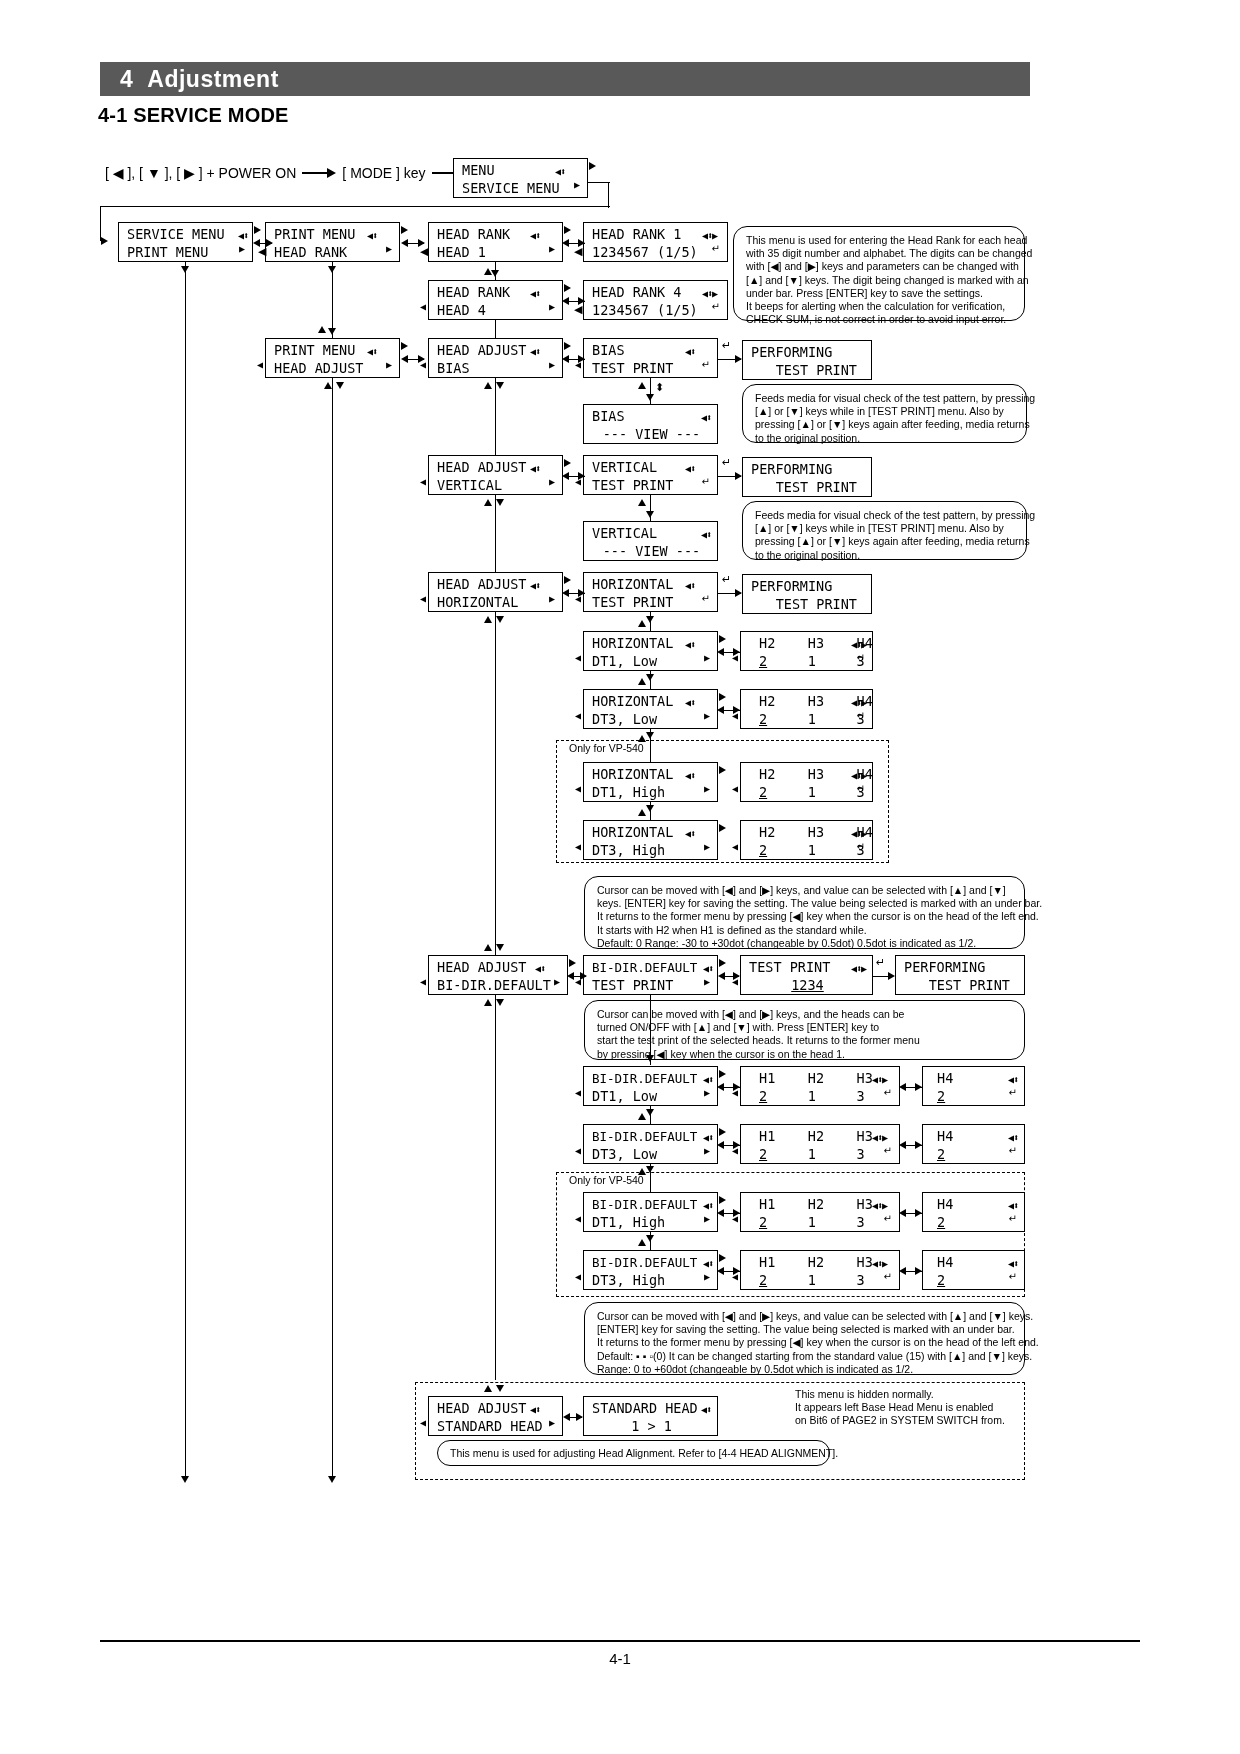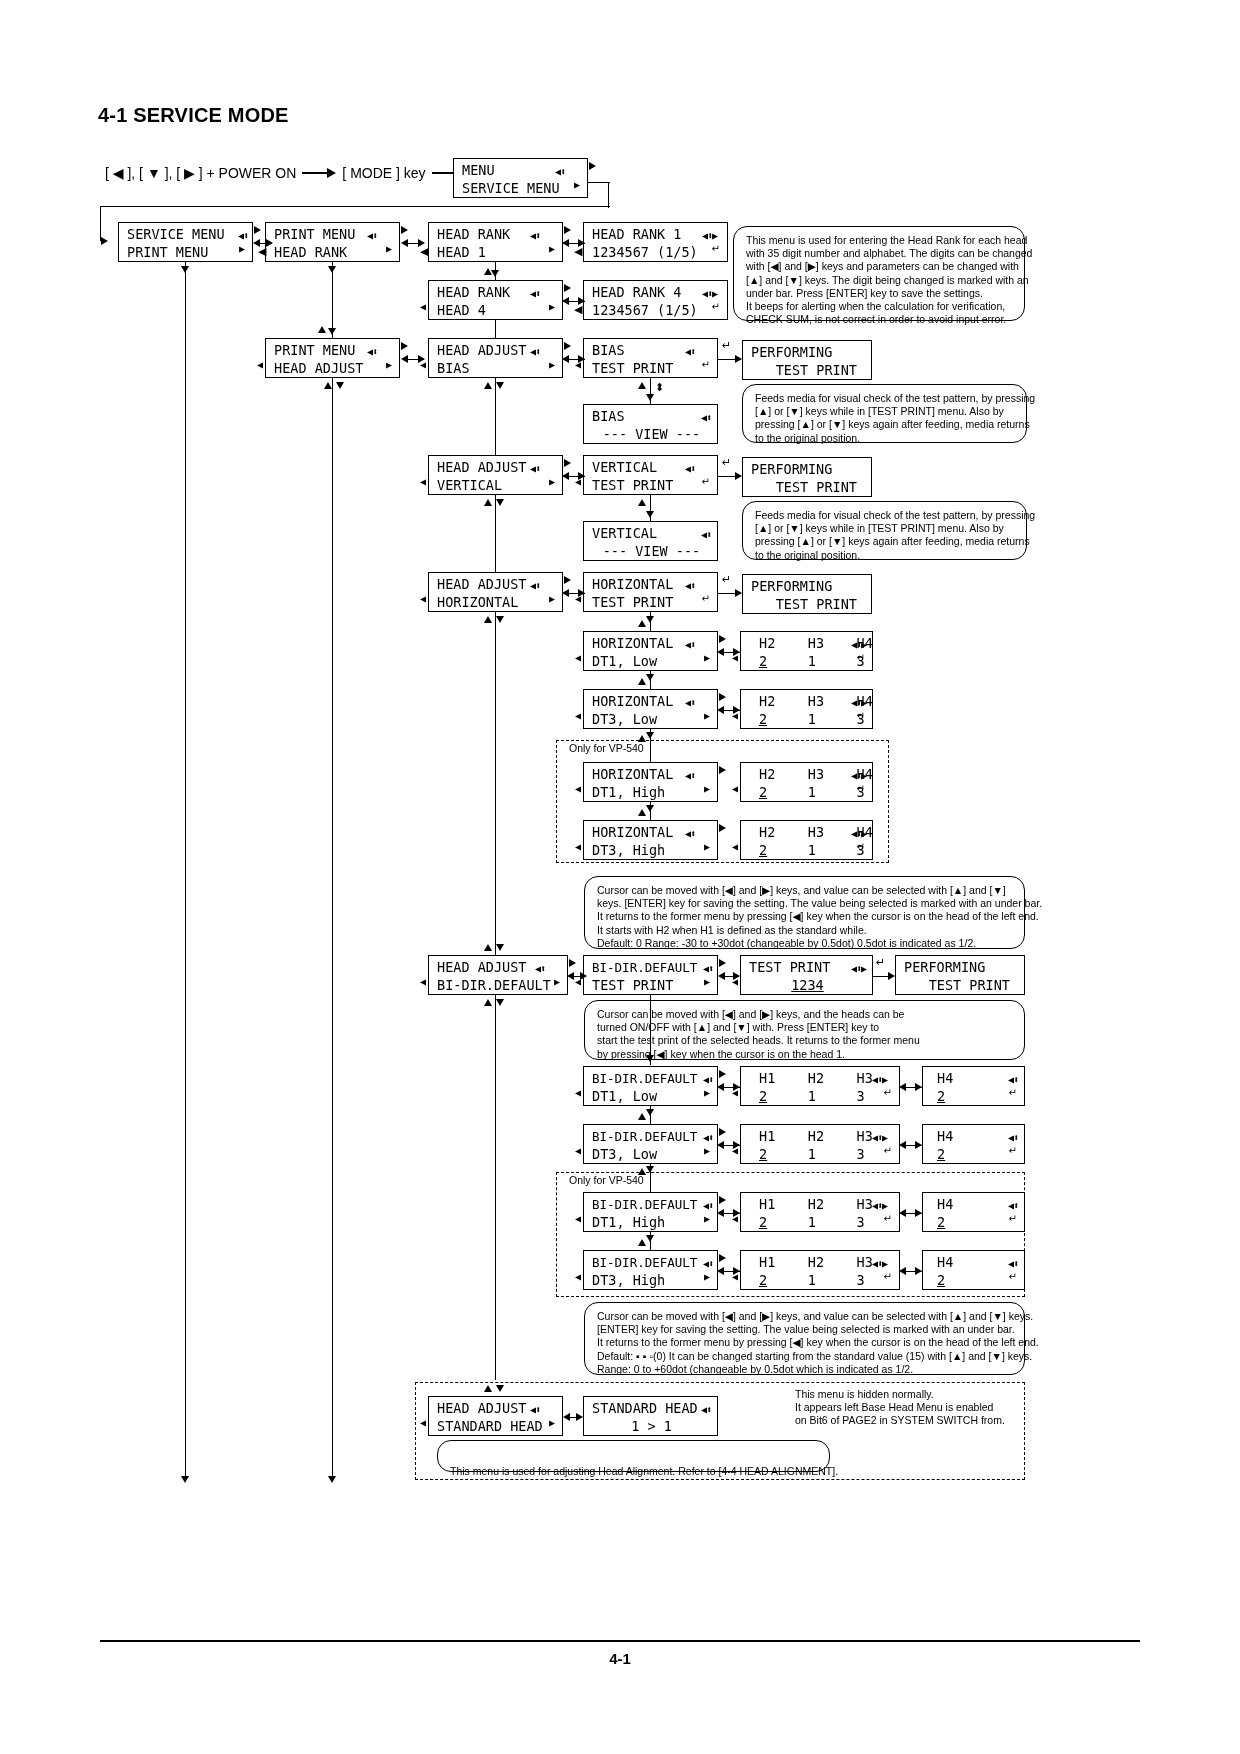--- a/index.html
+++ b/index.html
@@ -69,27 +69,30 @@
   .hl{height:1.4px;}
   .vl{width:1.4px;}
   .tri{position:absolute;width:0;height:0;}
   .tri-r{border-left:7px solid #000;border-top:4.5px solid transparent;border-bottom:4.5px solid transparent;}
   .tri-l{border-right:7px solid #000;border-top:4.5px solid transparent;border-bottom:4.5px solid transparent;}
   .tri-u{border-bottom:7px solid #000;border-left:4.5px solid transparent;border-right:4.5px solid transparent;}
   .tri-d{border-top:7px solid #000;border-left:4.5px solid transparent;border-right:4.5px solid transparent;}
 
   
   .footrule{position:absolute;left:100px;top:1640px;width:1040px;height:1.6px;background:#000;}
-  .pagenum{position:absolute;left:0;top:1650px;width:1240px;text-align:center;font-size:15px;font-weight:bold;}
+  .pagenum{position:absolute;left:0;top:1650px;width:1240px;text-align:center;font-size:15px;font-weight:normal;}
 </style>
 </head>
 <body>
 
 <div class="page">
 
+  <div class="chapter-bar">
+    <span class="num">4</span><span>Adjustment</span>
+  </div>
   <div class="section-title">4-1 SERVICE MODE</div>
 
   <div class="keyline">
     <span>[ ◀ ], [ ▼ ], [ ▶ ] + POWER ON</span>
     <span class="arrow-r"></span>
     <span>[ MODE ] key</span>
     <span class="arrow-r"></span>
   </div>
 
   <div class="lcd" style="left:453px;top:158px;width:135px;height:40px;">
@@ -634,20 +637,20 @@
     <div class="l2" style="text-align:center;">1 &gt; 1</div>
     <span class="m-ud" style="right:6px;">◀⬍</span>
   </div>
 
   <div style="position:absolute;left:795px;top:1388px;font-size:10.5px;line-height:13.2px;">
     <div>This menu is hidden normally.</div>
     <div>It appears left Base Head Menu is enabled</div>
     <div>on Bit6 of PAGE2 in SYSTEM SWITCH from.</div>
   </div>
 
-  <div class="note" style="left:437px;top:1440px;width:393px;height:26px;padding-top:24px;text-align:center;">
+  <div class="note" style="left:437px;top:1440px;width:393px;height:26px;padding-top:6px;text-align:center;">
     <div>This menu is used for adjusting Head Alignment. Refer to [4-4 HEAD ALIGNMENT].</div>
   </div>
 
   <div class="footrule"></div>
   <div class="pagenum">4-1</div>
 
 </div>
 
 </body></html>

